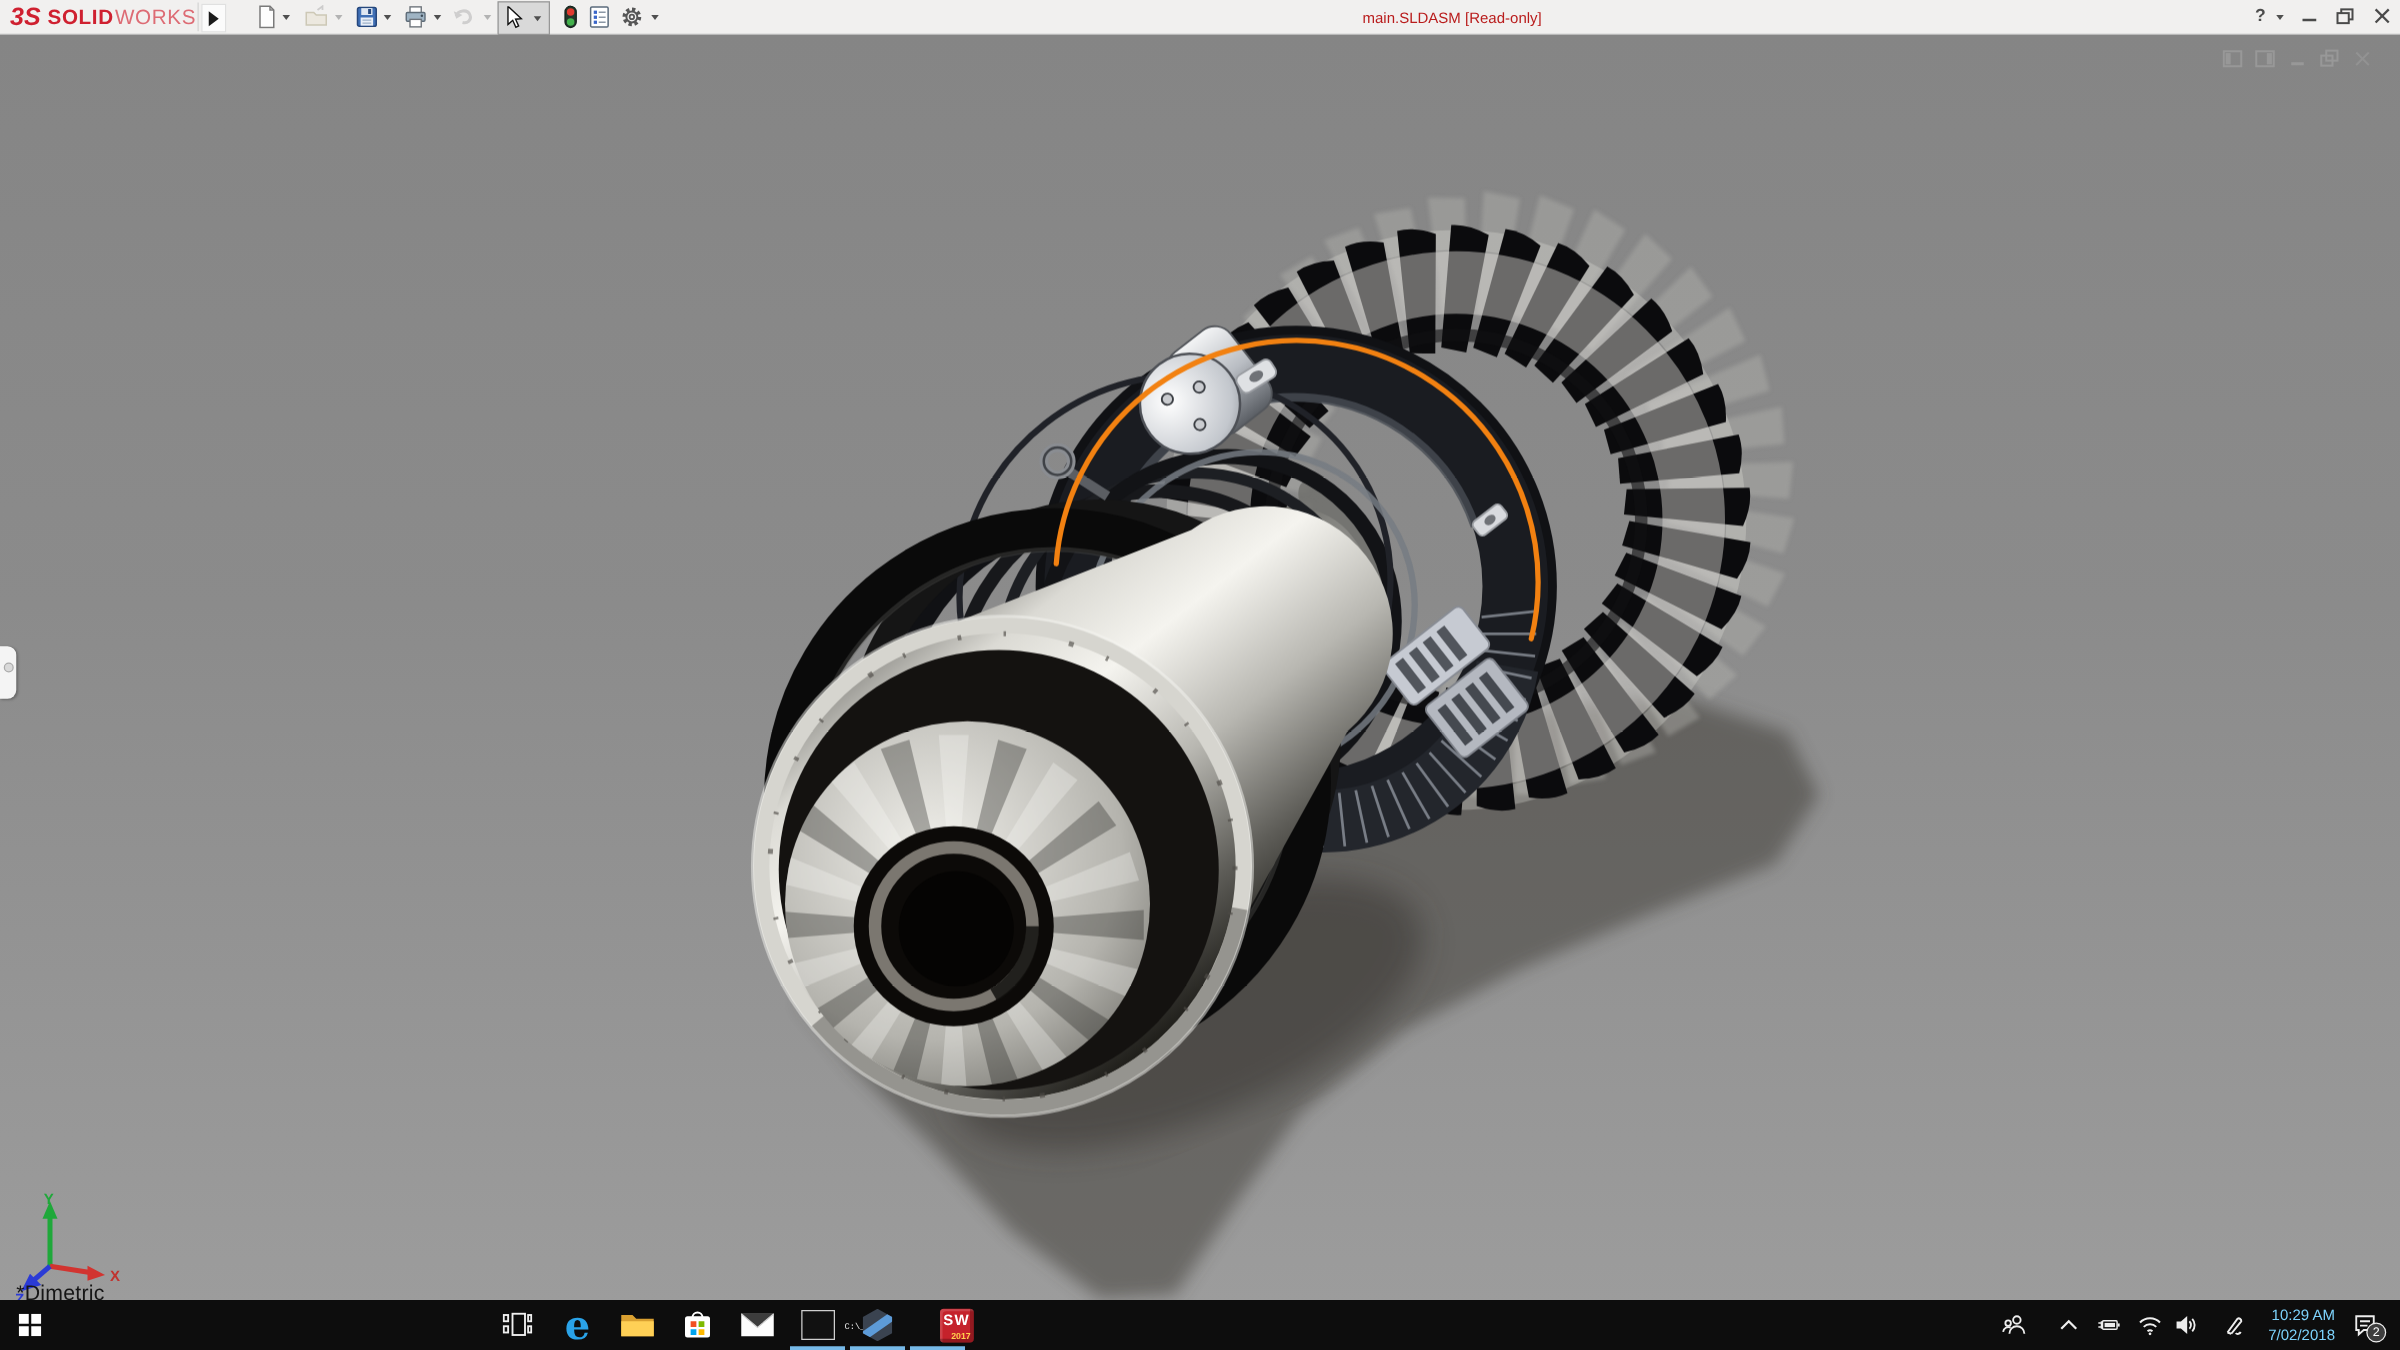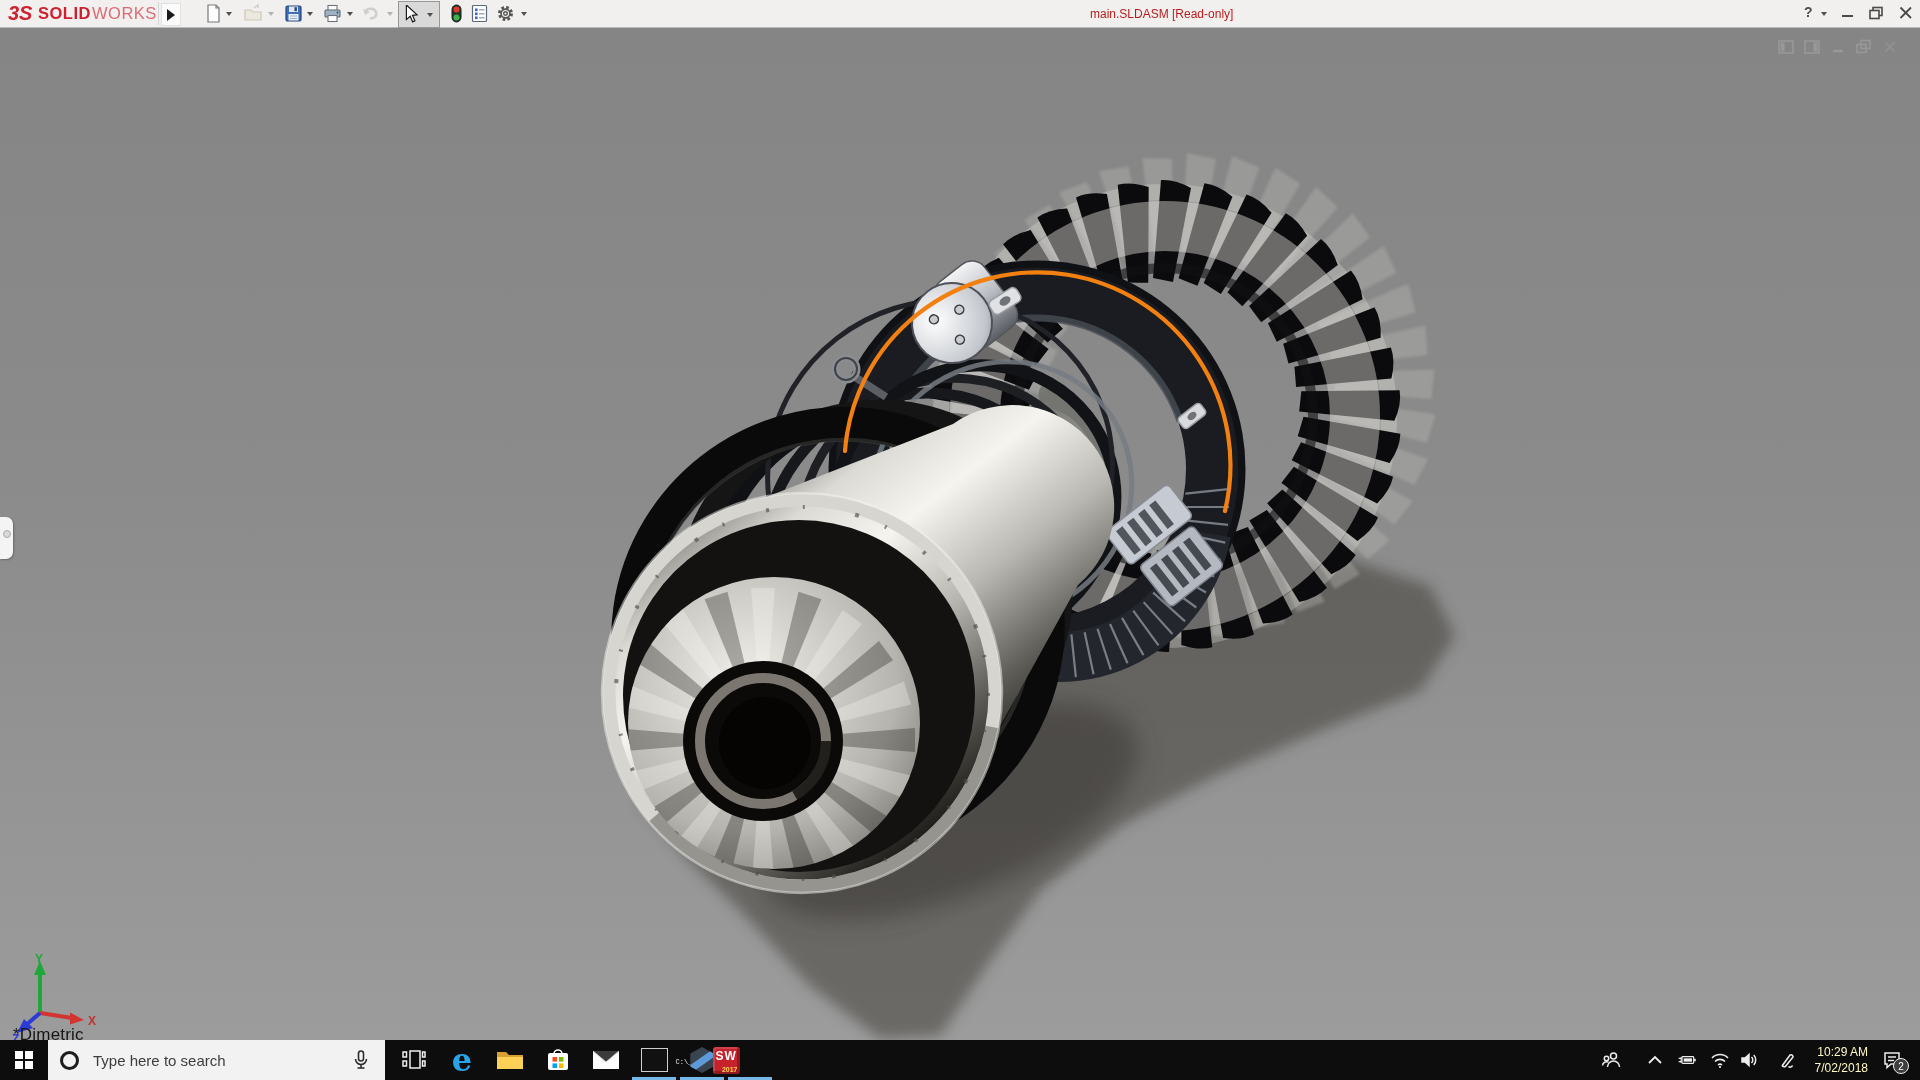--- a/index.html
+++ b/index.html
@@ -30,21 +30,21 @@
   
   #taskbar{left:0;top:1040px;width:1920px;height:40px;background:#0d0d0d;z-index:60;}
   #start-btn{left:0;top:0;width:48px;height:40px;display:flex;align-items:center;justify-content:center;}
   #search-box{left:48px;top:0;width:337px;height:40px;background:#f2f2f2;display:flex;align-items:center;}
   #cortana-ring{margin-left:12px;width:19px;height:19px;border:3px solid #1c1c1c;border-radius:50%;box-sizing:border-box;flex:none;}
   #search-input{margin-left:12px;border:none;background:transparent;outline:none;font-size:15px;color:#3d3d3d;width:230px;font-family:"Liberation Sans",sans-serif;}
   #search-input::placeholder{color:#3d3d3d;opacity:1;}
   .tb-slot{top:0;width:48px;height:40px;display:flex;align-items:center;justify-content:center;}
   .run-bar{top:37px;height:3px;background:#76b9e8;}
   .trayico{top:10px;width:20px;height:20px;}
-  #clock{left:1800px;top:4px;width:68px;text-align:right;color:#fef9c3;font-size:12px;line-height:16px;}
+  #clock{left:1800px;top:4px;width:68px;text-align:right;color:#7dd3fc;font-size:12px;line-height:16px;}
   #badge{left:1893px;top:1058px;width:16px;height:16px;border-radius:50%;background:#3e3e3e;border:1.5px solid #ededed;color:#fff;font-size:10px;display:flex;align-items:center;justify-content:center;box-sizing:border-box;z-index:70;}
   
   .cmdtxt{font-family:"Liberation Mono",monospace;font-size:7px;color:#efefef;line-height:7px;padding-left:32px;}
   #hex-icon{width:26px;height:26px;background:#3a4350;clip-path:polygon(50% 0,95% 25%,95% 75%,50% 100%,5% 75%,5% 25%);position:relative;overflow:hidden;}
   #hex-icon .stripe{position:absolute;left:-6px;top:10px;width:40px;height:7px;background:#5d9bd8;transform:rotate(-35deg);}
   #sw-icon{width:27px;height:27px;background:#c5222b;border-radius:3px;position:relative;box-shadow:inset -3px -3px 0 rgba(0,0,0,.25), inset 2px 2px 0 rgba(255,255,255,.15);}
   #sw-icon .sw{position:absolute;left:3px;top:2px;color:#fff;font-weight:bold;font-size:12px;letter-spacing:1px;}
   #sw-icon .yr{position:absolute;right:2px;bottom:1px;color:#ffd34d;font-size:7px;font-weight:bold;}
 </style>
 </head>
@@ -461,30 +461,20 @@
 <div id="taskbar" class="abs">
   <div id="start-btn" class="abs">
     <svg width="18" height="18">
       <rect x="0" y="0" width="8" height="8" fill="#fff"></rect>
         <rect x="10" y="0" width="8" height="8" fill="#fff"></rect>
       <rect x="0" y="10" width="8" height="8" fill="#fff"></rect>
         <rect x="10" y="10" width="8" height="8" fill="#fff"></rect>
     </svg>
   </div>
 
-  <div id="search-box" class="abs">
-    <div id="cortana-ring"></div>
-    <input id="search-input" type="text" placeholder="Type here to search" style="">
-    <svg width="16" height="20" style="margin-left:28px" viewBox="0 0 16 20">
-      <rect x="5.5" y="1" width="5" height="10" rx="2.5" fill="none" stroke="#2e2e2e" stroke-width="1.6"></rect>
-      <path d="M2.5,9 a5.5,5.5 0 0 0 11,0" fill="none" stroke="#2e2e2e" stroke-width="1.6"></path>
-      <line x1="8" y1="14.5" x2="8" y2="18" stroke="#2e2e2e" stroke-width="1.6"></line>
-        <line x1="4.5" y1="18" x2="11.5" y2="18" stroke="#2e2e2e" stroke-width="1.6"></line>
-    </svg>
-  </div>
 
   <div class="abs tb-slot" style="left:390px">
     <svg width="24" height="22" viewBox="0 0 24 22" fill="none" stroke="#f0f0f0" stroke-width="1.5">
       <rect x="1" y="3" width="3.5" height="5"></rect>
         <rect x="1" y="12" width="3.5" height="5"></rect>
       <rect x="8" y="2" width="10" height="17"></rect>
       <rect x="20.5" y="3" width="2.5" height="5"></rect>
         <rect x="20.5" y="12" width="2.5" height="5"></rect>
     </svg>
   </div>
@@ -517,21 +507,21 @@
   <div class="abs tb-slot" style="left:630px">
     <div style="width:27px;height:24px;background:#111;border:1px solid #cfcfcf;box-sizing:border-box;padding:1px 2px;">
       <span class="cmdtxt">C:\_</span>
     </div>
   </div>
   <div class="abs tb-slot" style="left:678px">
     <div id="hex-icon">
         <div class="stripe"></div>
       </div>
   </div>
-  <div class="abs tb-slot" style="left:702px">
+  <div class="abs tb-slot" style="left:741px">
     <div id="sw-icon">
       <span class="sw">SW</span>
       <span class="yr">2017</span>
     </div>
   </div>
   <div class="abs run-bar" style="left:632px;width:44px"></div>
   <div class="abs run-bar" style="left:680px;width:44px"></div>
   <div class="abs run-bar" style="left:728px;width:44px"></div>
 
   <svg class="abs trayico" style="left:1601px" viewBox="0 0 20 20" fill="none" stroke="#ededed" stroke-width="1.5">

